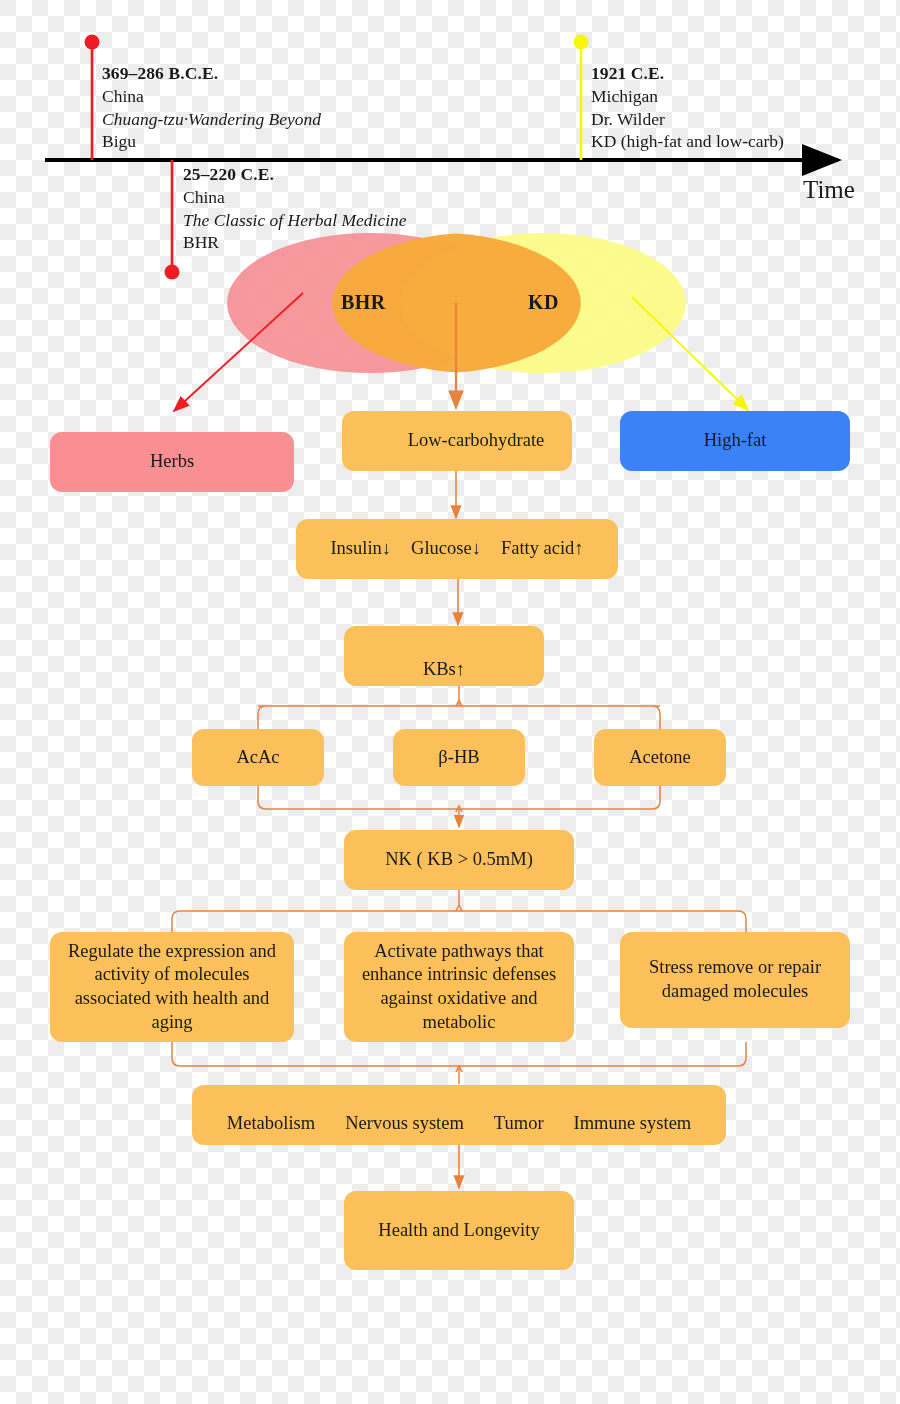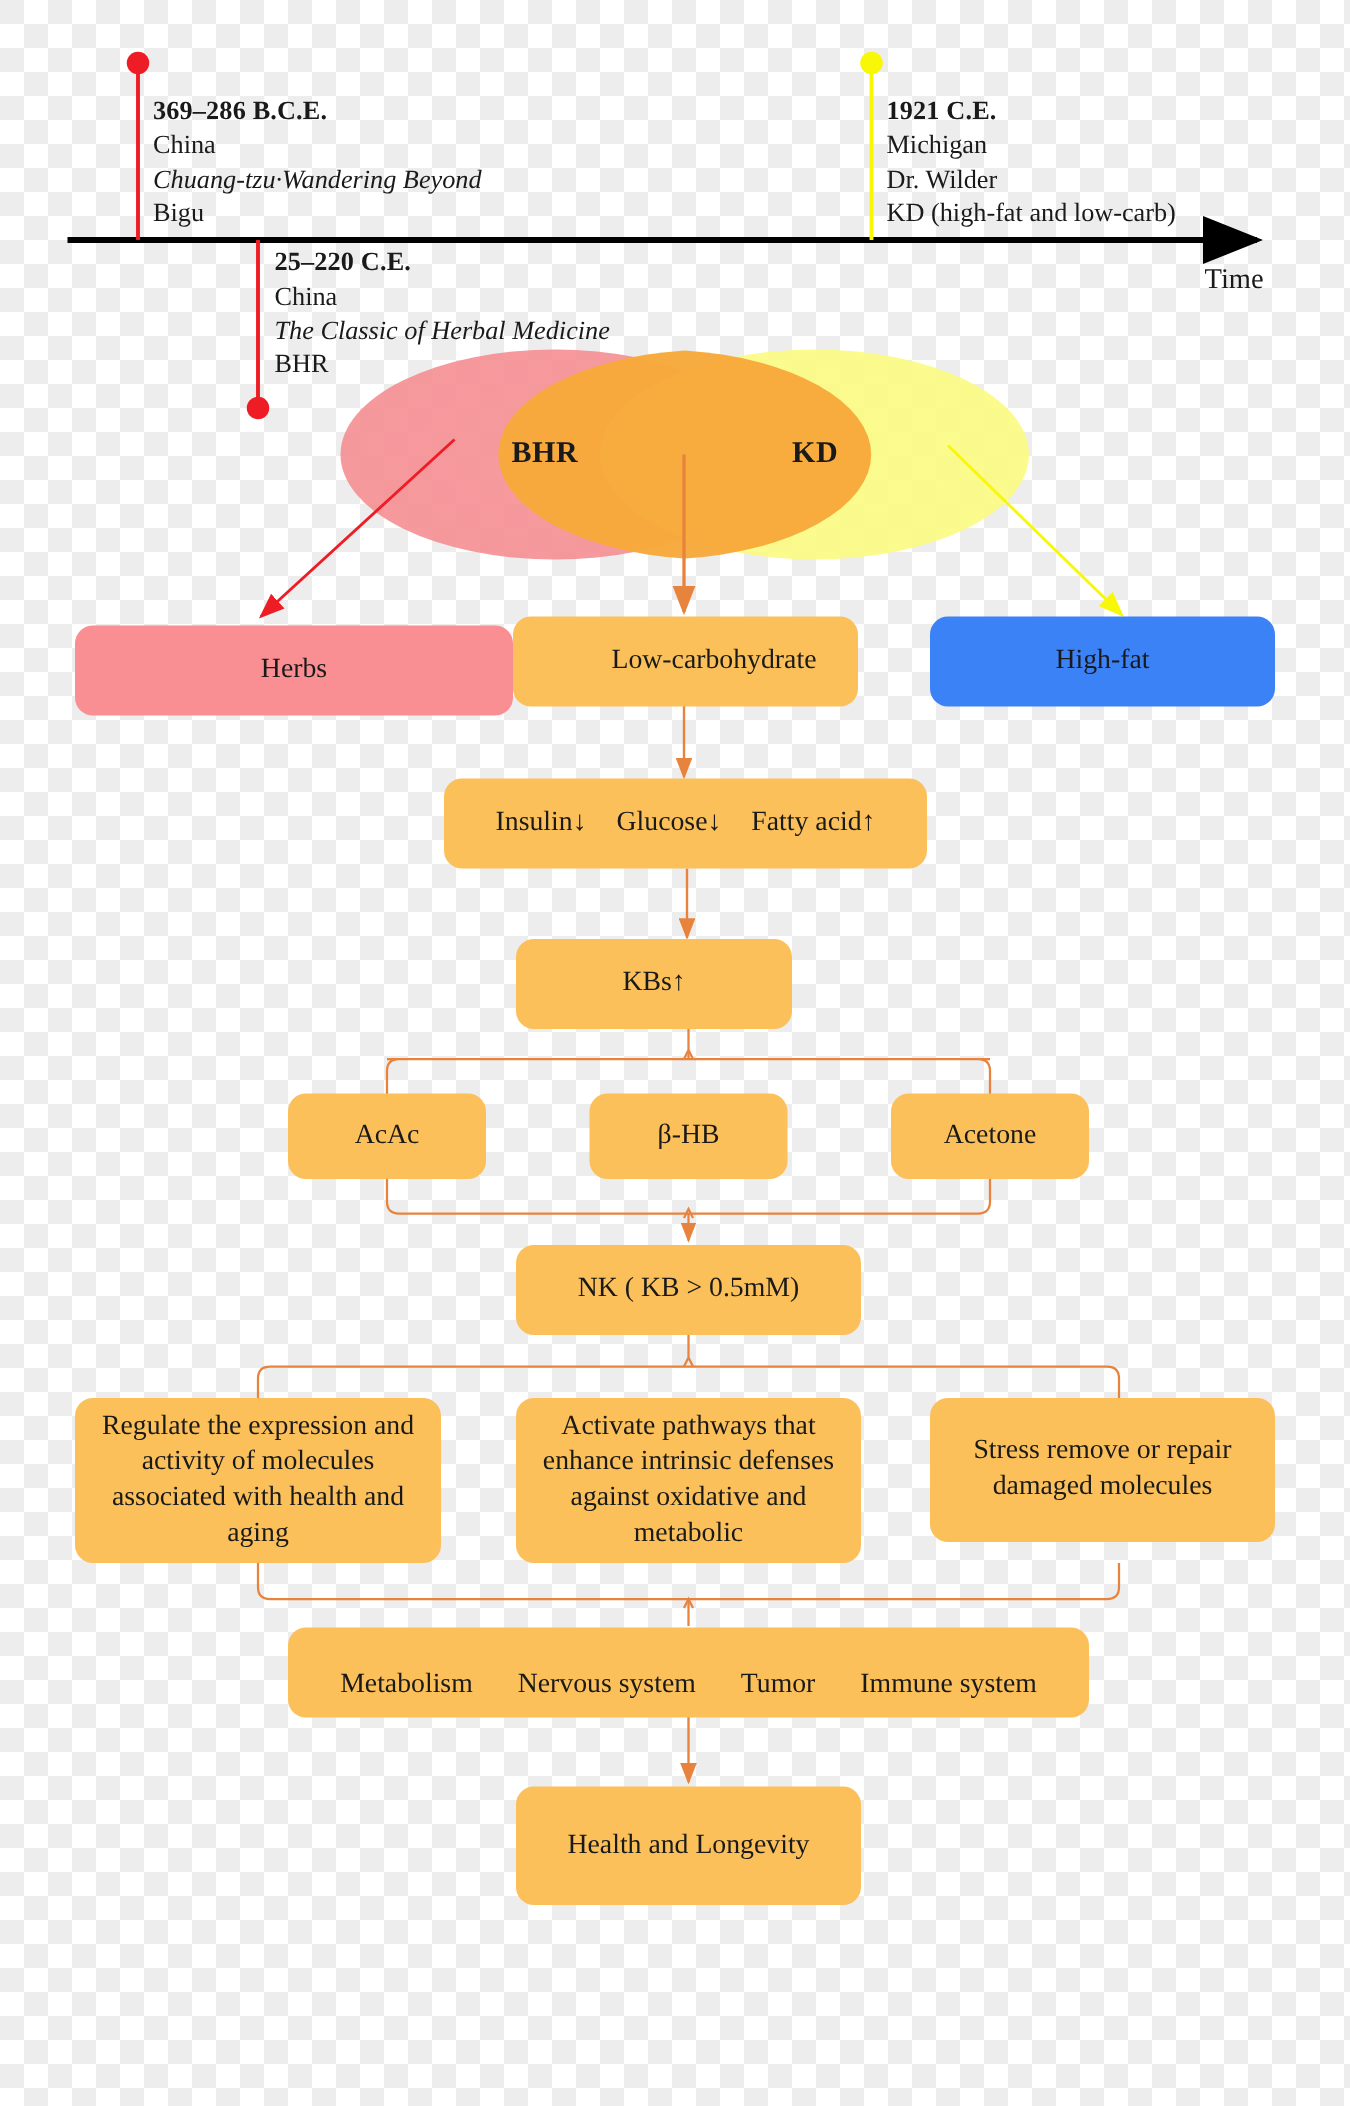--- a/index.html
+++ b/index.html
@@ -11,21 +11,21 @@
     position:relative;
     overflow:hidden;
     color:#1a1a1a;
   }
   #stage{position:absolute;inset:0;}
   svg.layer{position:absolute;left:0;top:0;width:900px;height:1404px;pointer-events:none;}
 
   .tl-label{position:absolute;line-height:1.30;font-size:17.5px;white-space:nowrap;}
   .tl-label .hd{font-weight:bold;letter-spacing:.1px;}
   .tl-label .it{font-style:italic;}
-  .time-word{position:absolute;font-size:19px;}
+  .time-word{position:absolute;font-size:25px;}
 
   .venn-label{position:absolute;font-size:20px;font-weight:bold;letter-spacing:.4px;}
 
   .node{
     position:absolute;
     display:flex;align-items:center;justify-content:center;
     text-align:center;
     border-radius:12px;
     font-size:18.5px;
     line-height:1.28;
@@ -144,39 +144,39 @@
     <div>Michigan</div>
     <div>Dr. Wilder</div>
     <div>KD (high-fat and low-carb)</div>
   </div>
 
   <div class="time-word" style="left:803px;top:176px;">Time</div>
 
   <div class="venn-label" style="left:341px;top:291px;">BHR</div>
   <div class="venn-label" style="left:528px;top:291px;">KD</div>
 
-  <div class="node pink" style="left:50px;top:417px;width:292px;height:60px;">
+  <div class="node pink" style="left:50px;top:432px;width:244px;height:60px;">
     <span>Herbs</span>
   </div>
   <div class="node orange" style="left:342px;top:411px;width:230px;height:60px;padding-left:48px;">
     <span>Low-carbohydrate</span>
   </div>
   <div class="node yellow" style="left:620px;top:411px;width:230px;height:60px;">
     <span>High-fat</span>
   </div>
 
   <div class="node orange" style="left:296px;top:519px;width:322px;height:60px;">
     <div class="node-row" style="gap:20px;">
       <span>Insulin↓</span>
       <span>Glucose↓</span>
       <span>Fatty acid↑</span>
     </div>
   </div>
 
-  <div class="node orange" style="left:344px;top:626px;width:184px;height:60px;">
+  <div class="node orange" style="left:344px;top:626px;width:200px;height:60px;align-items:flex-end;">
     <span>KBs↑</span>
   </div>
 
   <div class="node orange" style="left:192px;top:729px;width:132px;height:57px;">
     <span>AcAc</span>
   </div>
   <div class="node orange" style="left:393px;top:729px;width:132px;height:57px;">
     <span>β-HB</span>
   </div>
   <div class="node orange" style="left:594px;top:729px;width:132px;height:57px;">

